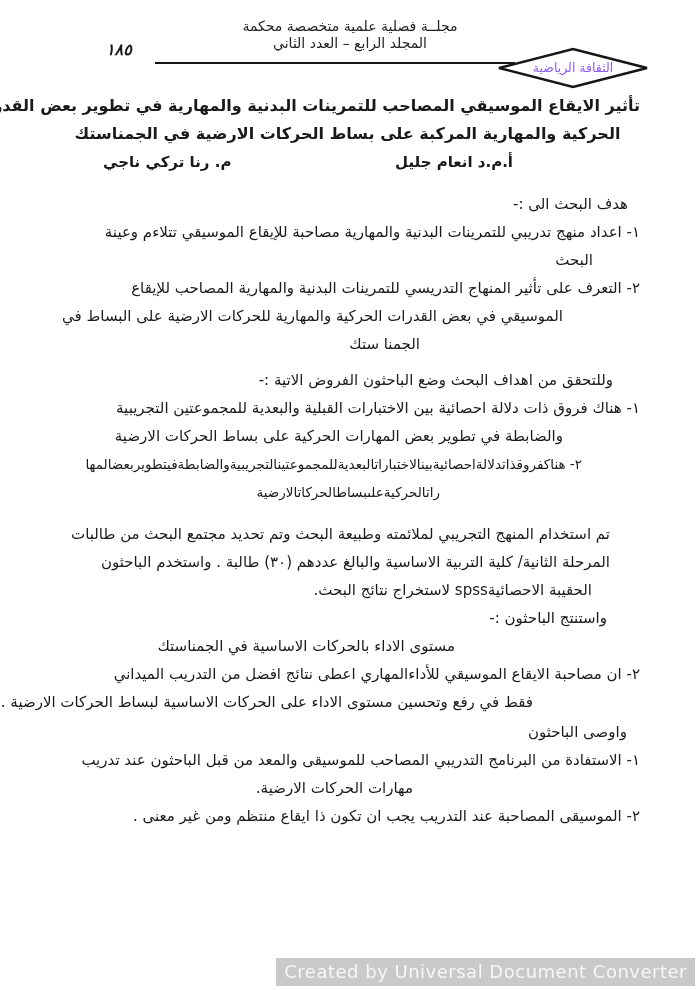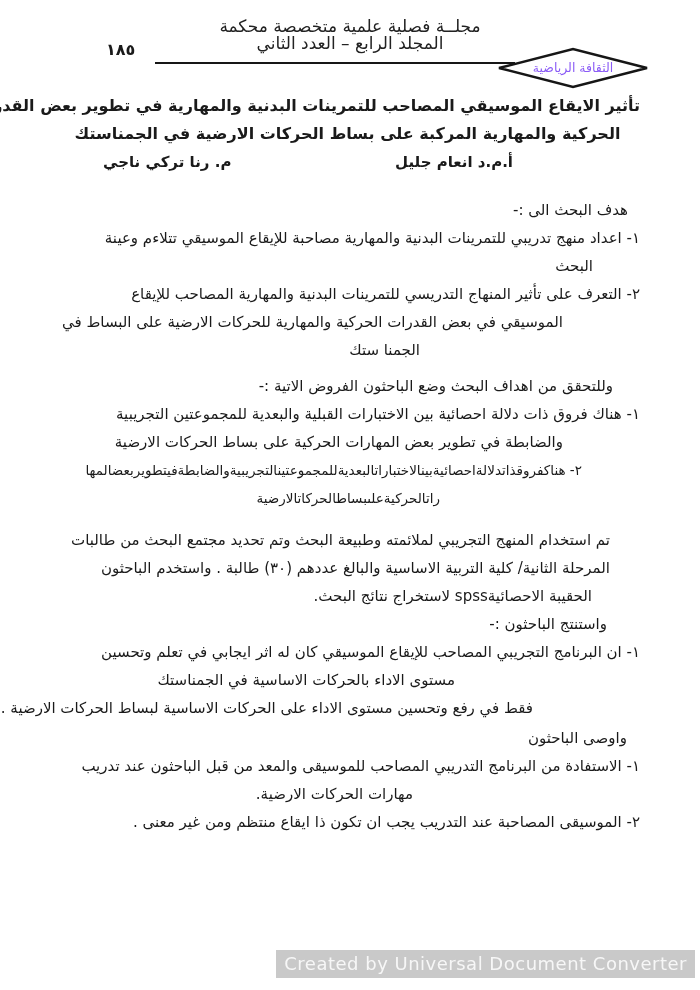--- a/index.html
+++ b/index.html
@@ -4,25 +4,25 @@
 <style>
   html,body { margin:0; padding:0; background:#ffffff; }
   .page {
     position:relative; width:700px; height:990px; background:#ffffff;
     overflow:hidden; font-family:"DejaVu Sans", sans-serif; color:#1a1a1a;
     direction:rtl;
   }
   
   .hdr-center {
     position:absolute; top:18px; left:0; right:0; text-align:center;
-    font-size:17px; line-height:17px; color:#222;
+    font-size:14px; line-height:17px; color:#222;
   }
   .page-num {
     position:absolute; top:40px; left:106px; font-size:16px; font-weight:bold;
-    letter-spacing:3px; direction:ltr;
+    letter-spacing:3px; direction:ltr;font-style:italic;
   }
   .hdr-rule {
     position:absolute; top:62px; left:155px; width:360px; height:2px; background:#161616;
   }
   .badge {
     position:absolute; top:46px; right:50px; width:154px; height:44px;
   }
   .badge svg { position:absolute; inset:0; }
   .badge-label {
     position:absolute; inset:0; text-align:center; line-height:44px;
@@ -41,21 +41,21 @@
   .bold { font-weight:bold; }
   .title-line { font-size:16px; }
   .authors {
     display:flex; justify-content:space-between; align-items:center;
     height:28px; line-height:28px; font-weight:bold;
     padding:0 127px 0 48px;
   }
   .squeeze { font-size:13.5px; letter-spacing:-0.3px; }
   
   .watermark {
-    position:absolute; right:5px; bottom:12px; height:24px; line-height:24px;
+    position:absolute; right:5px; bottom:4px; height:24px; line-height:24px;
     background:#c9c9c9; color:#f7f7f7; font-size:18px; padding:2px 8px;
     direction:ltr; letter-spacing:0.5px;
   }
 </style>
 </head>
 <body>
 
 <div class="page">
 
   <div class="hdr-center">
@@ -78,40 +78,40 @@
 
     <div class="ln center bold title-line">تأثير الايقاع الموسيقي المصاحب للتمرينات البدنية والمهارية في تطوير بعض القدرات</div>
     <div class="ln center bold title-line">الحركية والمهارية المركبة على بساط الحركات الارضية في الجمناستك</div>
 
     <div class="authors">
       <span>أ.م.د انعام جليل</span>
       <span>م. رنا تركي ناجي</span>
     </div>
 
 
-    <div class="ln" style="--ind:12px; margin-top:20px">هدف البحث الى :-</div>
+    <div class="ln" style="--ind:12px; margin-top:14px">هدف البحث الى :-</div>
     <div class="ln">١- اعداد منهج تدريبي للتمرينات البدنية والمهارية مصاحبة للإيقاع الموسيقي تتلاءم وعينة</div>
     <div class="ln" style="--ind:47px">البحث</div>
     <div class="ln">٢- التعرف على تأثير المنهاج التدريسي للتمرينات البدنية والمهارية المصاحب للإيقاع</div>
     <div class="ln" style="--ind:77px">الموسيقي في بعض القدرات الحركية والمهارية للحركات الارضية على البساط في</div>
     <div class="ln" style="--ind:220px">الجمنا ستك</div>
 
     <div class="ln" style="--ind:27px; margin-top:8px">وللتحقق من اهداف البحث وضع الباحثون الفروض الاتية :-</div>
     <div class="ln">١- هناك فروق ذات دلالة احصائية بين الاختبارات القبلية والبعدية للمجموعتين التجريبية</div>
     <div class="ln" style="--ind:77px">والضابطة في تطوير بعض المهارات الحركية على بساط الحركات الارضية</div>
     <div class="ln squeeze" style="--ind:58px">٢- هناكفروقذاتدلالةاحصائيةبينالاختباراتالبعديةللمجموعتينالتجريبيةوالضابطةفيتطويربعضالمها</div>
     <div class="ln squeeze" style="--ind:200px">راتالحركيةعلىبساطالحركاتالارضية</div>
 
     <div class="ln" style="--ind:30px; margin-top:14px">تم استخدام المنهج التجريبي لملائمته وطبيعة البحث وتم تحديد مجتمع البحث من طالبات</div>
     <div class="ln" style="--ind:30px">المرحلة الثانية/ كلية التربية الاساسية والبالغ عددهم (٣٠) طالبة . واستخدم الباحثون</div>
     <div class="ln" style="--ind:48px">الحقيبة الاحصائيةspss لاستخراج نتائج البحث.</div>
 
     <div class="ln" style="--ind:33px">واستنتج الباحثون :-</div>
-    <div class="ln">١- ان البرنامج التجريبي المصاحب للإيقاع الموسيقي كان له اثر ايجابي في تعلم وتحسين</div>
     <div class="ln" style="--ind:185px">مستوى الاداء بالحركات الاساسية في الجمناستك</div>
+    <div class="ln">٢- ان مصاحبة الايقاع الموسيقي للأداءالمهاري اعطى نتائج افضل من التدريب الميداني</div>
     <div class="ln" style="--ind:107px">فقط في رفع وتحسين مستوى الاداء على الحركات الاساسية لبساط الحركات الارضية .</div>
 
     <div class="ln" style="--ind:13px; margin-top:2px">واوصى الباحثون</div>
     <div class="ln">١- الاستفادة من البرنامج التدريبي المصاحب للموسيقى والمعد من قبل الباحثون عند تدريب</div>
     <div class="ln" style="--ind:227px">مهارات الحركات الارضية.</div>
     <div class="ln">٢- الموسيقى المصاحبة عند التدريب يجب ان تكون ذا ايقاع منتظم ومن غير معنى .</div>
 
   </div>
 
   <div class="watermark">Created by Universal Document Converter</div>

